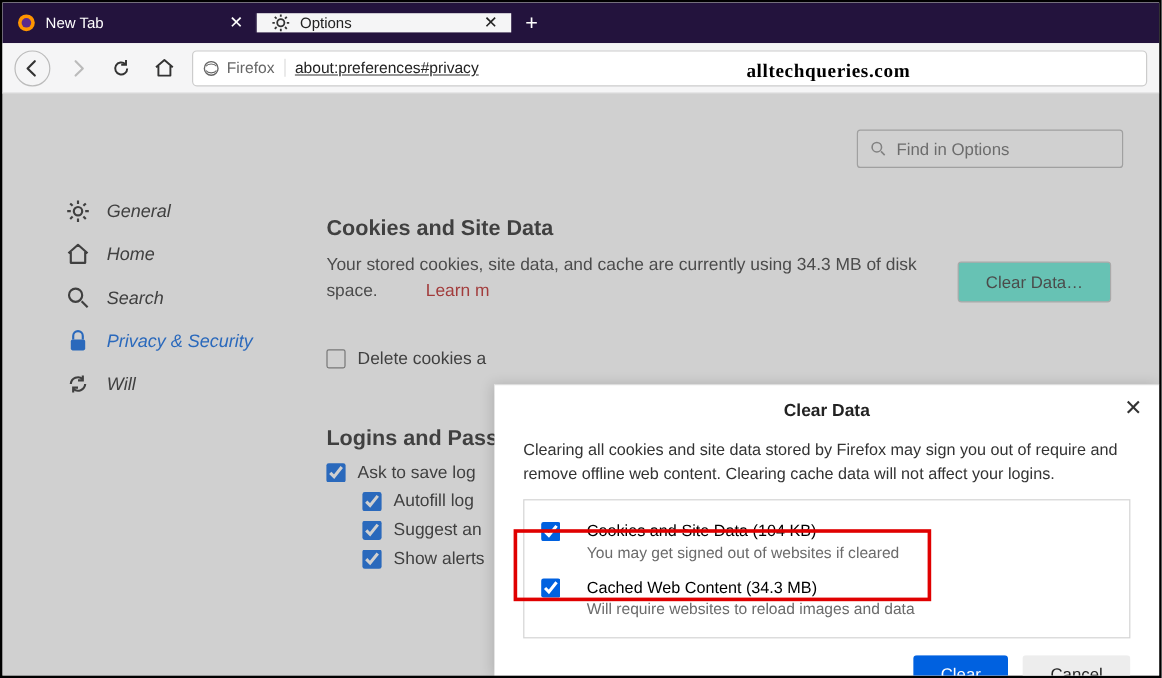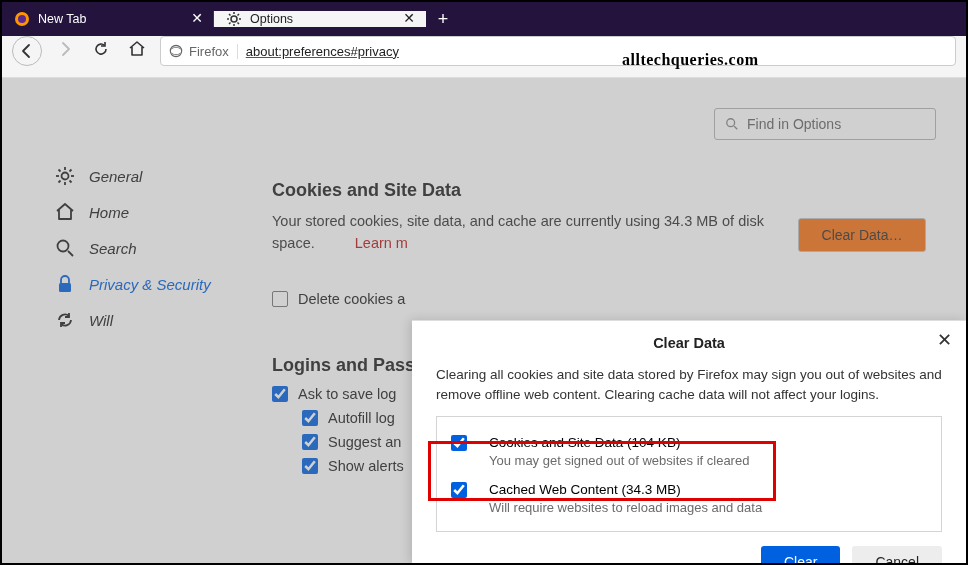--- a/index.html
+++ b/index.html
@@ -8,21 +8,21 @@
   
   .tabstrip { height: 34px; background: #23133d; display: flex; align-items: center; }
   .tab { display: flex; align-items: center; padding: 0 8px 0 12px; gap: 8px; font-size: 12.5px; color: #fff; min-width: 212px; border-right: 1px solid rgba(255,255,255,.12); }
   .tab.active { background: #f5f5f6; color: #222; }
   .tab .favicon { width: 16px; height: 16px; display: inline-flex; align-items: center; justify-content: center; }
   .tab .tab-title { flex: 1; white-space: nowrap; overflow: hidden; }
   .tab .tab-close { width: 16px; height: 16px; font-size: 14px; text-align: center; line-height: 14px; cursor: pointer; }
   .newtab-btn { width: 34px; display:flex; align-items:center; justify-content:center; color:#fff; font-size:18px; cursor:pointer;}
 
   
-  .toolbar { height: 42px; background: #f5f5f6; border-bottom: 1px solid #ddd; display: flex; align-items: flex-start; padding: 0 10px; gap: 10px; }
+  .toolbar { height: 42px; background: #f5f5f6; border-bottom: 1px solid #ddd; display: flex; align-items: center; padding: 0 10px; gap: 10px; }
   .tb-btn { width: 26px; height: 26px; border-radius: 4px; display:flex; align-items:center; justify-content:center; cursor:pointer; color:#333;}
   .tb-btn.back { border: 1px solid #bbb; border-radius: 50%; width: 30px; height:30px;}
   .tb-btn.disabled { color:#bbb; cursor:default;}
   .urlbar { flex:1; height: 30px; border:1px solid #ccc; border-radius:4px; background:#fff; display:flex; align-items:center; padding:0 8px; gap:8px; font-size:13px;}
   .urlbar .identity { color:#666; display:flex; align-items:center; gap:6px; padding-right:8px; border-right:1px solid #ddd;}
   .urlbar .addr { color:#555;text-decoration:underline; }
   .urlbar .addr .path { color:#222; }
   .watermark { position:absolute; top:49px; left:620px; font-weight:bold; font-size:16px; color:#000; letter-spacing:.5px;font-family:Liberation Serif, serif;}
 
   
@@ -34,21 +34,21 @@
   .sidebar-item { display:flex; align-items:center; gap:14px; padding:8px 10px; font-size:15px; color:#222; cursor:pointer; border-left: 3px solid transparent; }
   .sidebar-item.selected { color:#0061e0; }
   .sidebar-item .icon { width:20px; height:20px; display:flex; align-items:center; justify-content:center; }
 
   .main { flex:1; padding: 30px 30px 0 30px; }
   .find-wrap { display:flex; justify-content:flex-end; margin-bottom:40px; }
   .find-box { width: 222px; height:32px; border:1px solid #b5b5b5; border-radius:3px; display:flex; align-items:center; gap:8px; padding:0 10px; color:#666; font-size:14px;}
   .section-h { font-weight:600; font-size:18px; color:#222; margin-bottom:10px;}
   .body-text { font-size:14.5px; color:#333; line-height:1.5; max-width: 520px;}
   .body-text a { color:#b91c1c; text-decoration:none;margin-left:36px; }
-  .clear-data-btn { position:absolute; right:40px; top:140px; width:128px; height:34px; border:1px solid #c4c4c4; background:#f97316; border-radius:3px; font-size:14px; color:#333; cursor:pointer;}
+  .clear-data-btn { position:absolute; right:40px; top:140px; width:128px; height:34px; border:1px solid #c4c4c4; background:#5eead4; border-radius:3px; font-size:14px; color:#333; cursor:pointer;}
   .chk-row { display:flex; align-items:center; gap:10px; font-size:14.5px; color:#222; margin:8px 0;}
   .chk-row.sub { margin-left:30px; }
   input[type=checkbox].ff { width:16px; height:16px; accent-color:#0061e0; border:1px solid #999;}
   .chk-empty { width:16px; height:16px; border:1.5px solid #777; border-radius:2px; display:inline-block;}
 
   
   .dialog { position:absolute; z-index:10; left:410px; right:0; top:242px; bottom:0; background:#fff; border-top:1px solid #ddd; box-shadow: -2px 0 10px rgba(0,0,0,.15); padding: 14px 24px 18px 24px; }
   .dialog .dlg-close { position:absolute; right:10px; top:4px; font-size:18px; color:#333; cursor:pointer; padding:4px;}
   .dialog .dlg-title { text-align:center; font-weight:600; font-size:14.5px; color:#222; margin-bottom:14px;}
   .dialog .dlg-desc { font-size:13.5px; color:#333; line-height:1.5; margin-bottom:10px; }
@@ -236,21 +236,21 @@
         <span>Show alerts</span>
       </div>
     </div>
   </div>
 
   <div class="scrim"></div>
 
   <div class="dialog">
     <div class="dlg-close">✕</div>
     <div class="dlg-title">Clear Data</div>
-    <div class="dlg-desc">Clearing all cookies and site data stored by Firefox may sign you out of websites and remove offline web content. Clearing cache data will not affect your logins.</div>
+    <div class="dlg-desc">Clearing all cookies and site data stored by Firefox may sign you out of require and remove offline web content. Clearing cache data will not affect your logins.</div>
     <div class="opt-box">
       <div class="opt">
         <input type="checkbox" class="ff" checked="" style="">
         <div class="txt">
           <div><span>Cookies and </span><span class="u">S</span><span>ite Data (104 KB)</span></div>
           <div class="sub">You may get signed out of websites if cleared</div>
         </div>
       </div>
       <div class="opt" style="padding-bottom:2px">
         <input type="checkbox" class="ff" checked="" style="">

